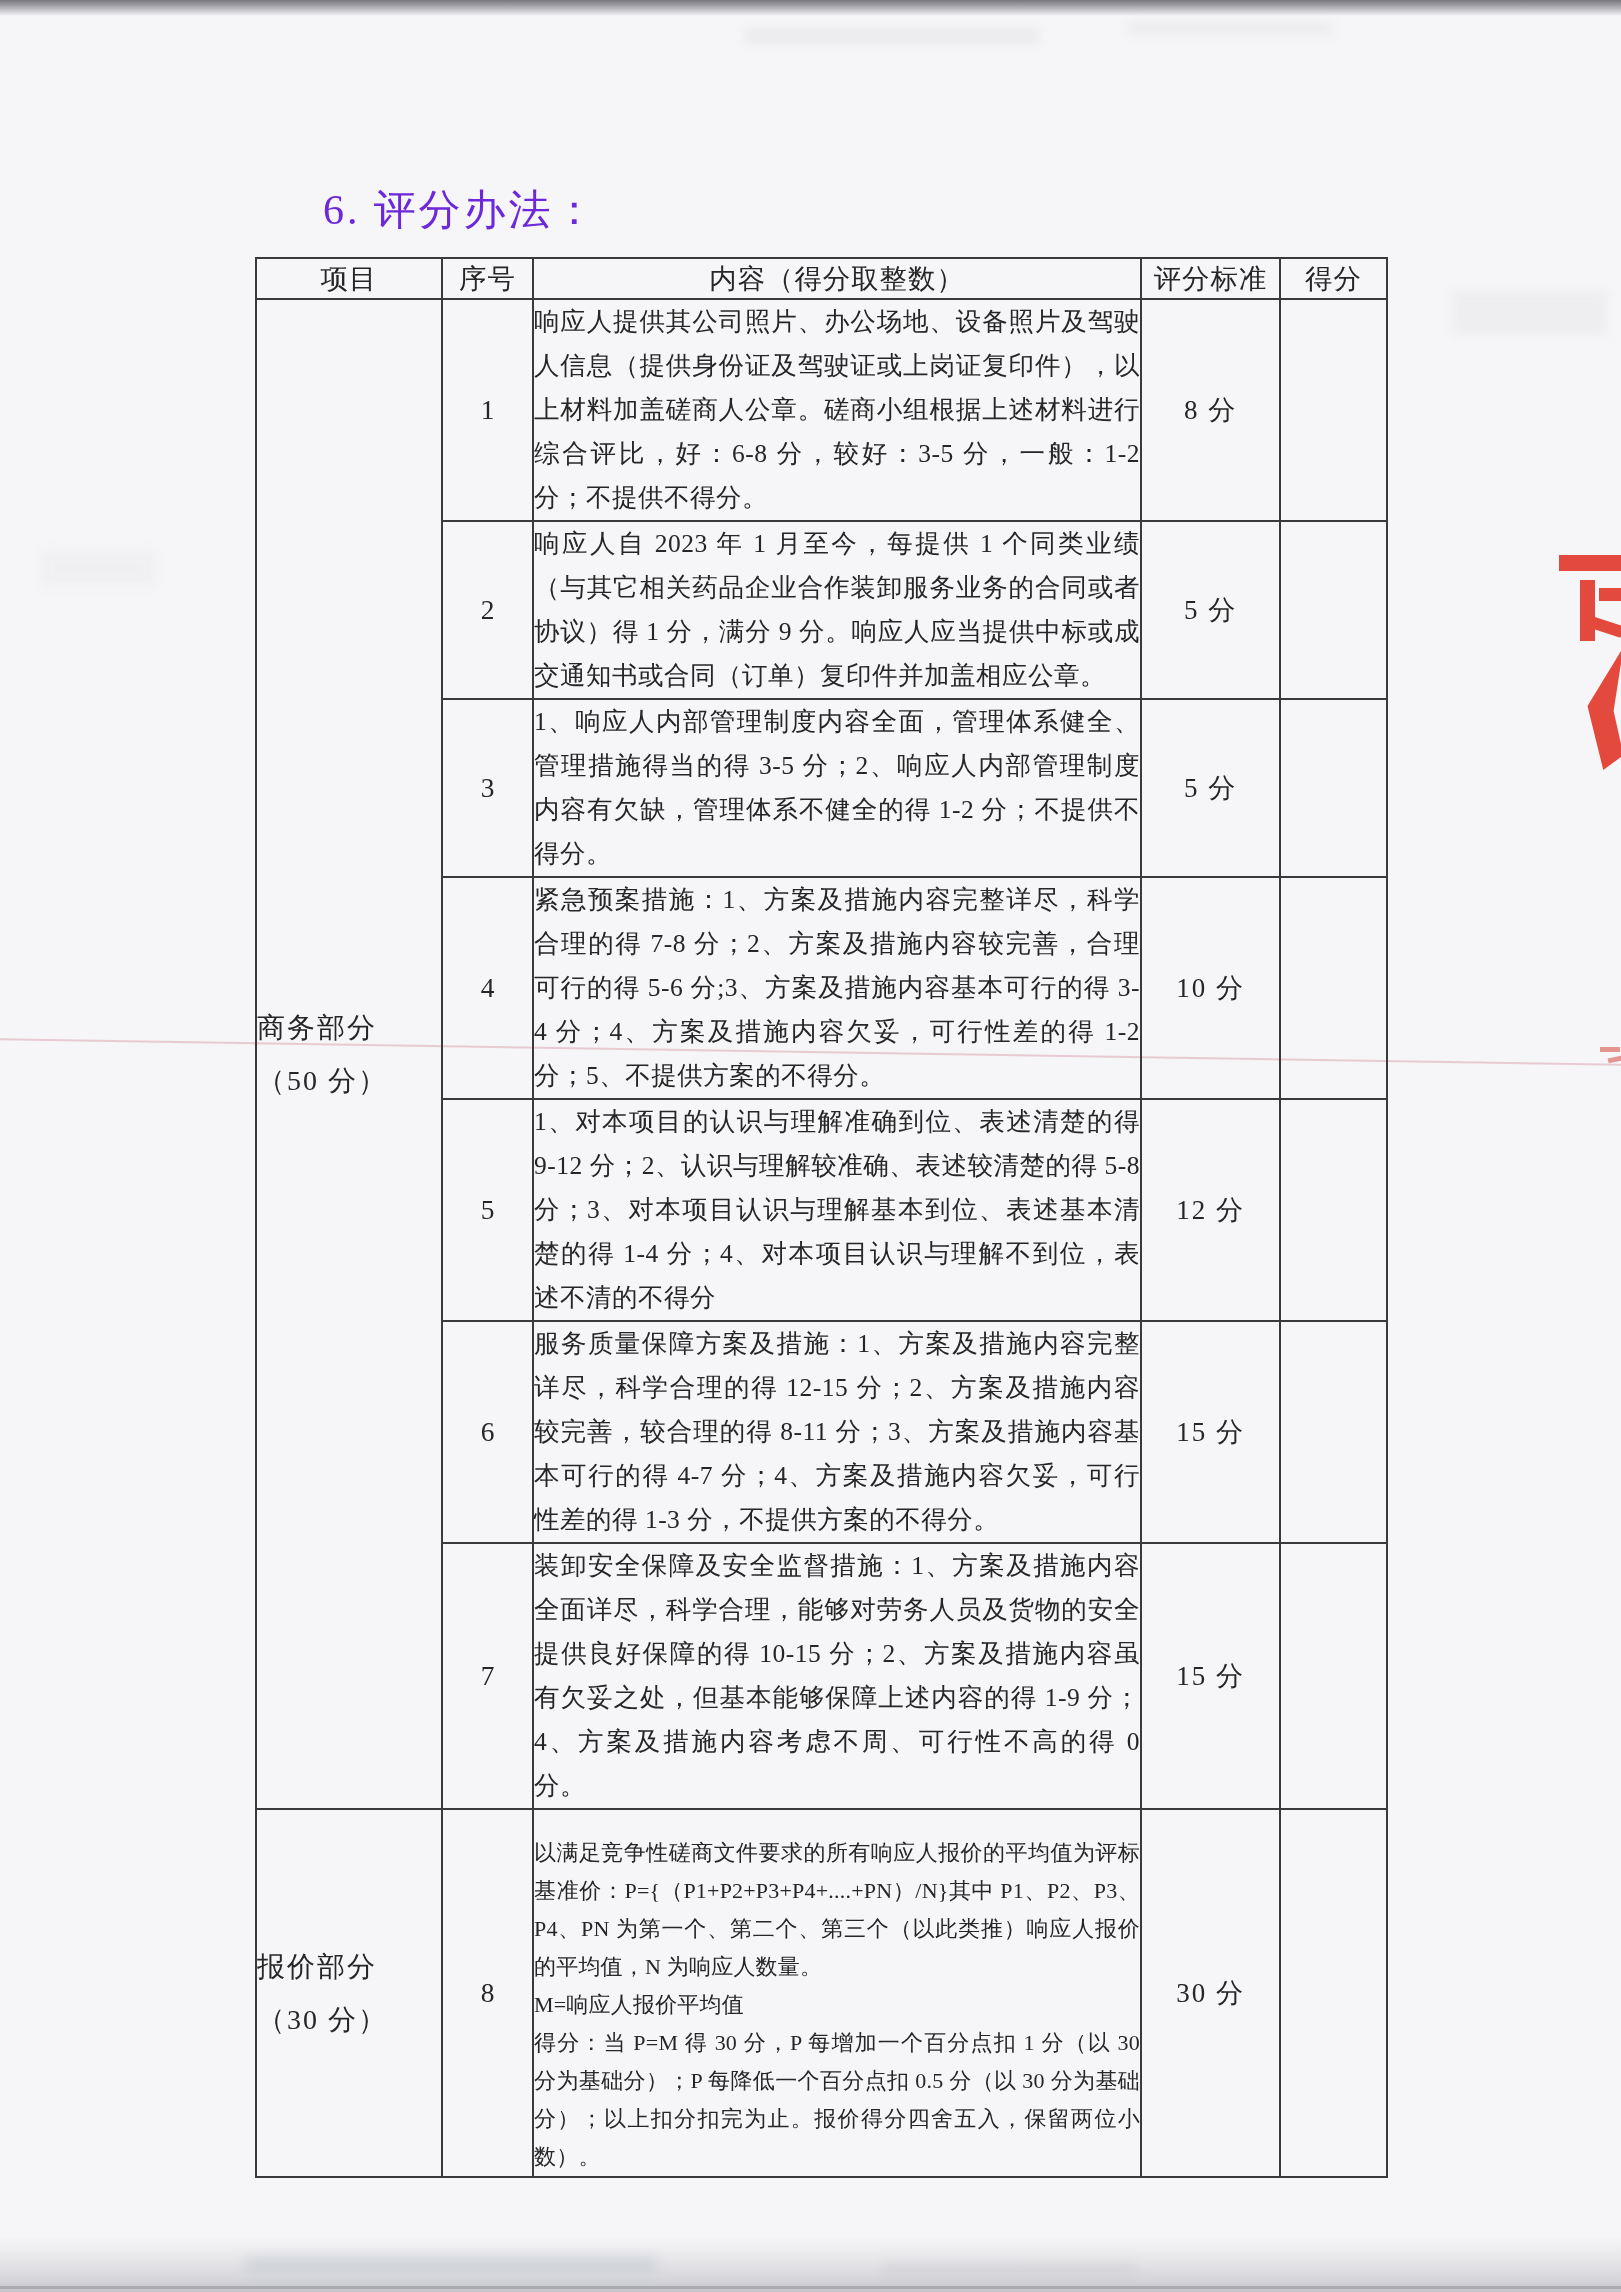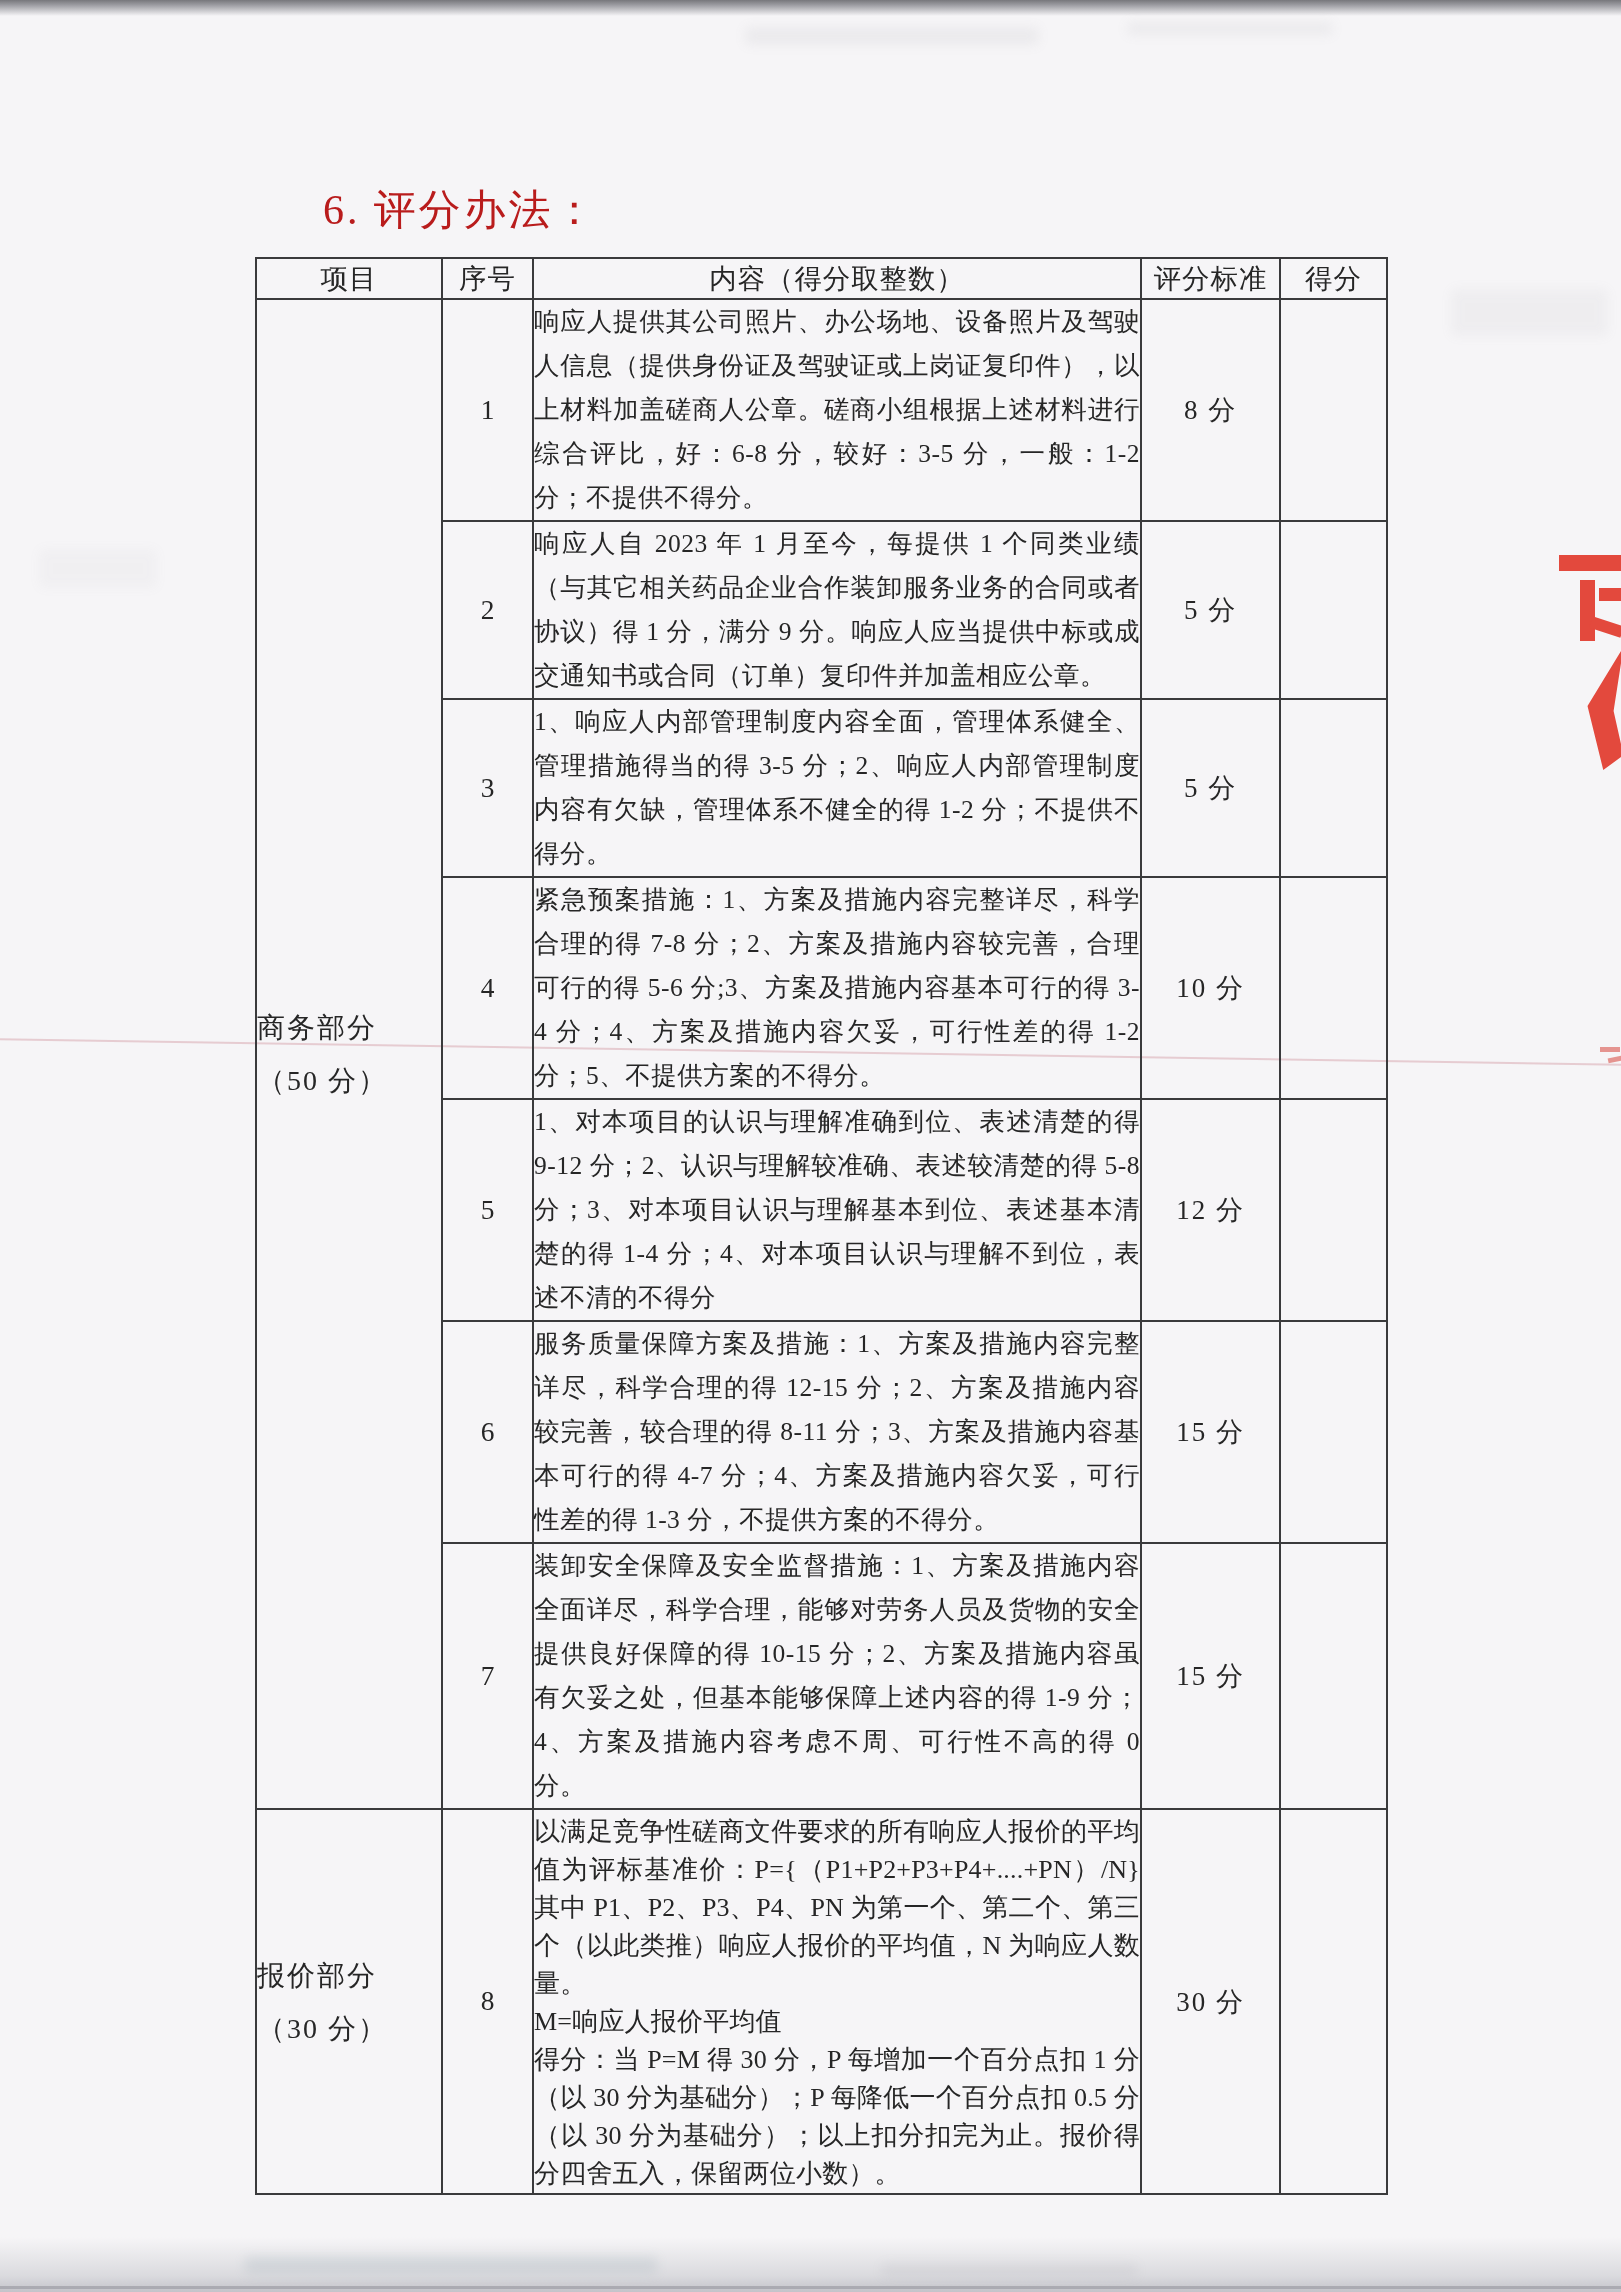--- a/index.html
+++ b/index.html
@@ -14,38 +14,38 @@
   
   .top-edge{position:absolute;left:0;top:0;width:1621px;height:15.7px;
     background:linear-gradient(#77777c 0%, #9a9aa0 30%, rgba(150,150,156,0) 100%);}
   .bottom-band{position:absolute;left:0;top:2237px;width:1621px;height:56px;
     background:linear-gradient(rgba(214,214,218,0) 0%, #dadade 70%, #c2c2c8 100%);}
   .bottom-line{position:absolute;left:0;top:2286px;width:1621px;height:2.9px;background:#a2a2aa;opacity:.8;}
   .ghost{position:absolute;background:#8e8e96;filter:blur(5.9px);opacity:.10;border-radius:3.9px;}
   .fold-line{position:absolute;left:-11.8px;top:1051px;width:1647px;height:2px;
     background:#d8aab2;opacity:.55;transform:rotate(0.9deg);}
   
-  .title{position:absolute;left:323px;top:182px;font-size:42px;letter-spacing:2.9px;color:#b91c1c;}
+  .title{position:absolute;left:323px;top:182px;font-size:42px;letter-spacing:2.9px;color:#6d28d9;}
   
   .score-table{
     position:absolute;left:255px;top:257px;
     border-collapse:collapse;table-layout:fixed;width:1131px;
   }
   .score-table td,.score-table th{
     border:2px solid #3a3a3c;
     padding:0;background:transparent;font-weight:normal;
     box-sizing:border-box;
   }
   .score-table{border:2.9px solid #333335;}
   .hdr{height:41px;font-size:27.4px;text-align:center;vertical-align:middle;letter-spacing:1px;border-radius:13px;}
   .cell-project{text-align:left;vertical-align:middle;font-size:28px;line-height:53px;letter-spacing:2px;}
   .cell-seq{text-align:center;vertical-align:middle;font-size:27.4px;}
   .cell-content{vertical-align:top;font-size:25.5px;line-height:44px;
     padding:2px 11.8px 0 13.7px;text-align:justify;letter-spacing:0.5px;}
-  .row8 .cell-content{font-size:26px;line-height:38px;padding-top:3px;letter-spacing:0.2px;}
+  .row8 .cell-content{font-size:22px;line-height:38px;padding-top:24px;letter-spacing:0.2px;}
   .cell-criteria{text-align:center;vertical-align:middle;font-size:27px;letter-spacing:2px;}
   .cell-score{vertical-align:middle;}
   
   .stamp{position:absolute;left:1553px;top:541px;width:69px;height:235px;opacity:.92;}
   .stamp .s{position:absolute;background:#e23b2e;}
   .stamp-bar{left:5.9px;top:13.7px;width:65px;height:16.7px;}
   .stamp-vert{left:27.4px;top:39px;width:14.7px;height:61px;}
   .stamp-hook{left:46px;top:47px;width:24.5px;height:12.7px;}
   .stamp-foot{left:37px;top:80px;width:33px;height:11.8px;transform:rotate(18deg);}
   .stamp-blob{left:25.5px;top:106px;width:45px;height:123px;

